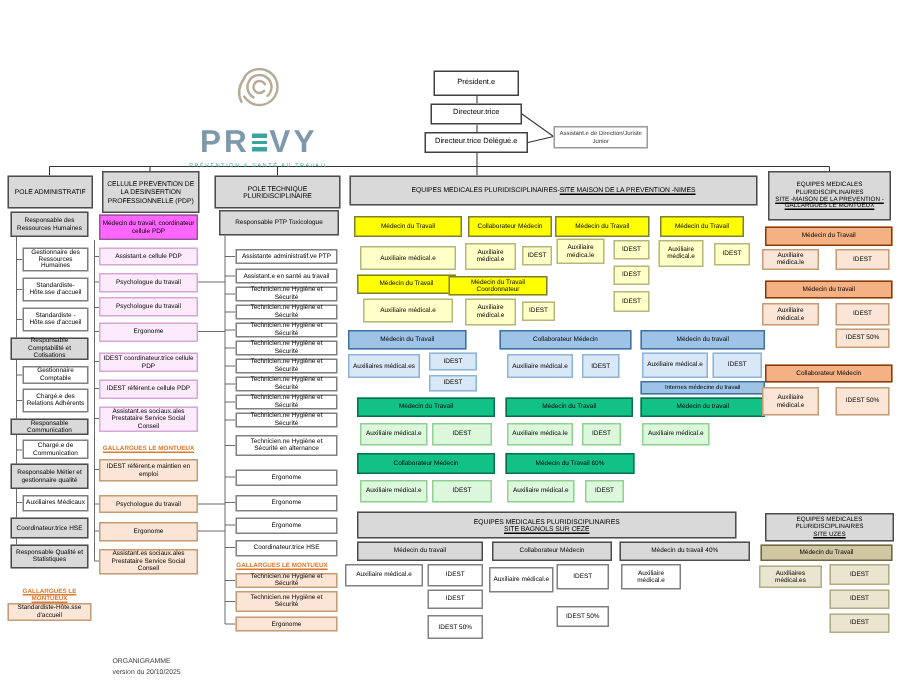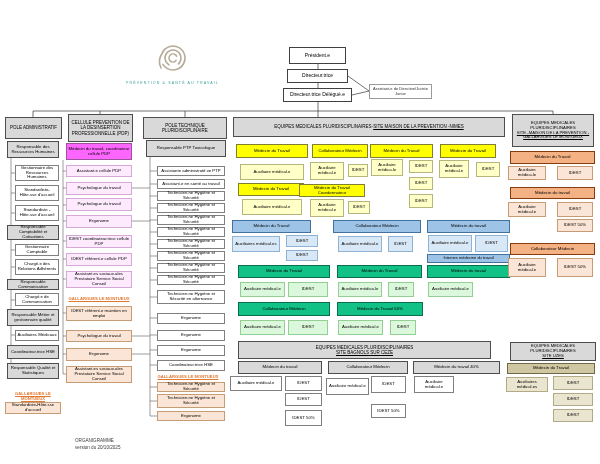--- a/index.html
+++ b/index.html
@@ -104,20 +104,29 @@
 
   <div class="logo">
     <svg width="44" height="36" viewBox="0 0 44 36">
       <g stroke="#b5ab97" fill="none" stroke-width="1.6" stroke-linecap="round">
         <circle cx="22" cy="18" r="4" stroke-dasharray="20 6" transform="rotate(40 22 18)"></circle>
         <circle cx="22" cy="18" r="8" stroke-dasharray="40 10" transform="rotate(120 22 18)"></circle>
         <circle cx="22" cy="18" r="12" stroke-dasharray="62 14" transform="rotate(210 22 18)"></circle>
         <path d="M10 28 Q6 20 12 12"></path>
       </g>
     </svg>
+    <div class="logoword">
+      <span>PR</span>
+      <span class="ebars">
+          <i></i>
+          <i></i>
+          <i></i>
+        </span>
+      <span>VY</span>
+    </div>
     <div class="tagline">PRÉVENTION &amp; SANTÉ AU TRAVAIL</div>
   </div>
 
   <div class="b tc" style="left:289px;top:47px;width:57px;height:17px">Président.e</div>
   <div class="b tc" style="left:287px;top:69px;width:61px;height:14px">Directeur.trice</div>
   <div class="b tc" style="left:283px;top:88px;width:69px;height:14px">Directeur.trice Délégué.e</div>
   <div class="b tcl" style="left:369px;top:84px;width:63px;height:15px">Assistant.e de Direction/Juriste Junior</div>
 
   <div class="b hd pole" style="left:5px;top:117px;width:57px;height:22px">POLE ADMINISTRATIF</div>
   <div class="b hd pole" style="left:68px;top:114px;width:65px;height:28px">CELLULE PREVENTION DE LA DESINSERTION PROFESSIONNELLE (PDP)</div>

